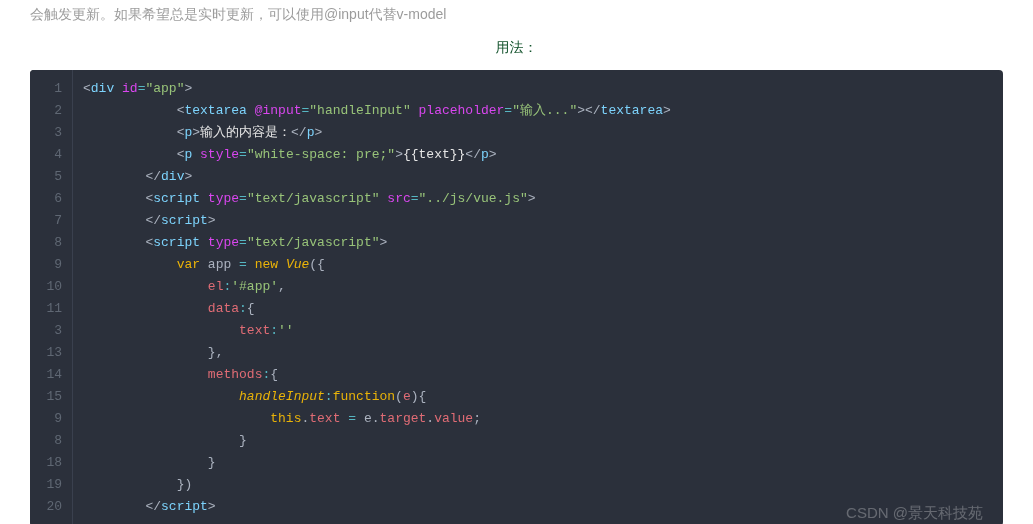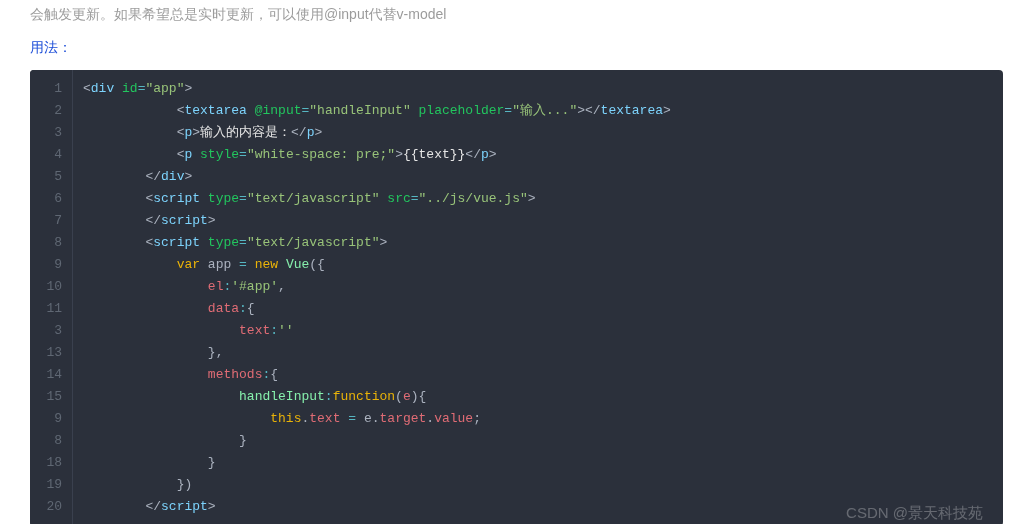--- a/index.html
+++ b/index.html
@@ -5,21 +5,22 @@
     * { margin: 0; padding: 0; box-sizing: border-box; }
     body {
       font-family: -apple-system, BlinkMacSystemFont, "Segoe UI", "PingFang SC", "Microsoft YaHei", sans-serif;
       background: #ffffff;
       color: #4c4c4c;
       font-size: 14px;
     }
     .article-text {
       padding: 0 30px;
       line-height: 1.8;
-      color: #1d4ed8;
+      color: #14532d;
+      text-align: center;
     }
     .cutoff-line {
       padding: 4px 30px;
       color: #4a4a4a;
       opacity: 0.55;
       line-height: 1.5;
       margin-bottom: 6px;
       white-space: nowrap;
       overflow: hidden;
     }
@@ -48,24 +49,24 @@
       padding: 8px 0 8px 10px;
       color: #c5c8c6;
       flex: 1;
       overflow-x: auto;
       white-space: pre;
     }
     .code-lines .line { display: block; min-height: 22px; }
     
     .punc { color: #abb2bf; }
     .tag  { color: #7dd3fc; }
-    .attr { color: #22c55e; }
+    .attr { color: #d946ef; }
     .str  { color: #98c379; }
     .kw   { color: #eab308; }
-    .fn   { color: #86efac; }
+    .fn   { color: #eab308; font-style: italic; }
     .prop { color: #e06c75; }
     .op   { color: #56b6c2; }
     .txt  { color: #e5e5e5; }
     .watermark {
       position: absolute;
       right: 20px;
       bottom: 2px;
       color: rgba(255,255,255,0.28);
       font-size: 15px;
       font-family: -apple-system, sans-serif;

